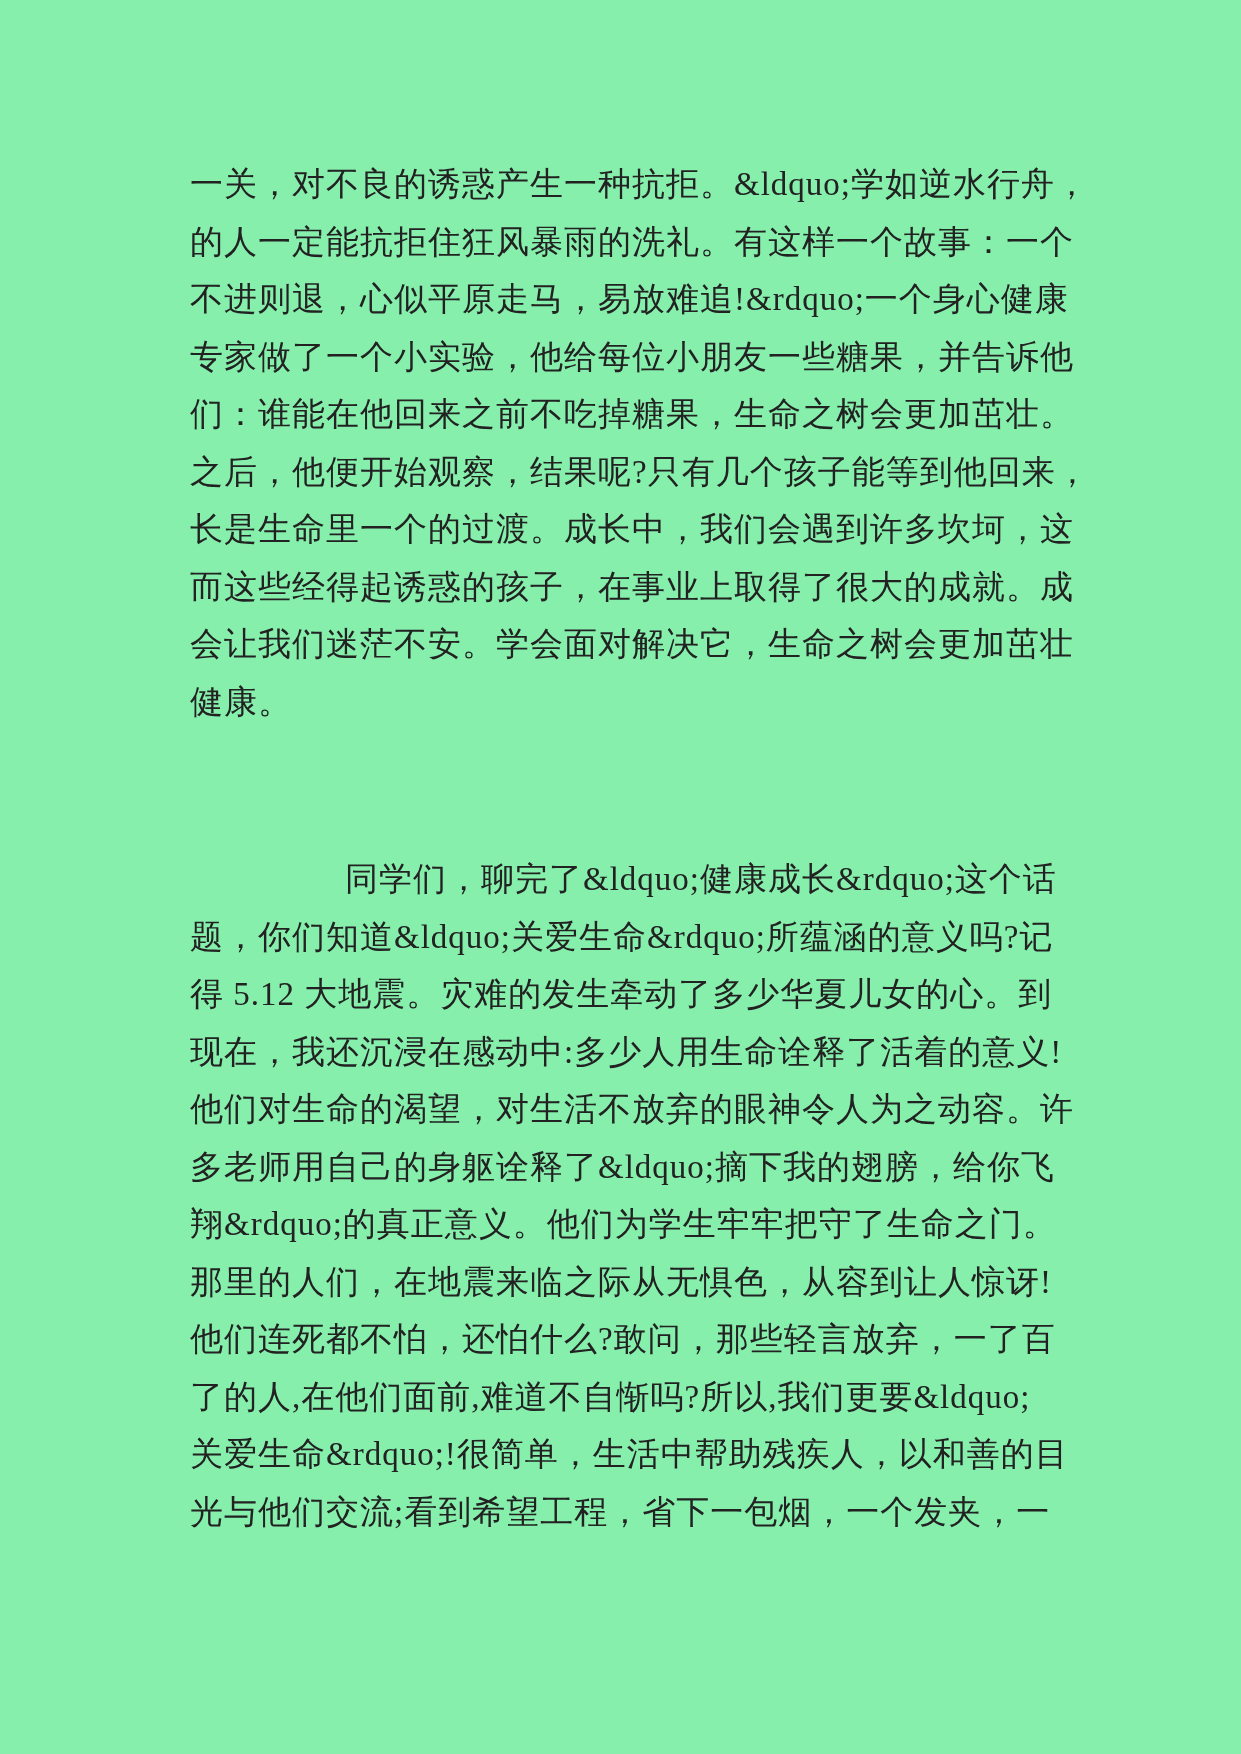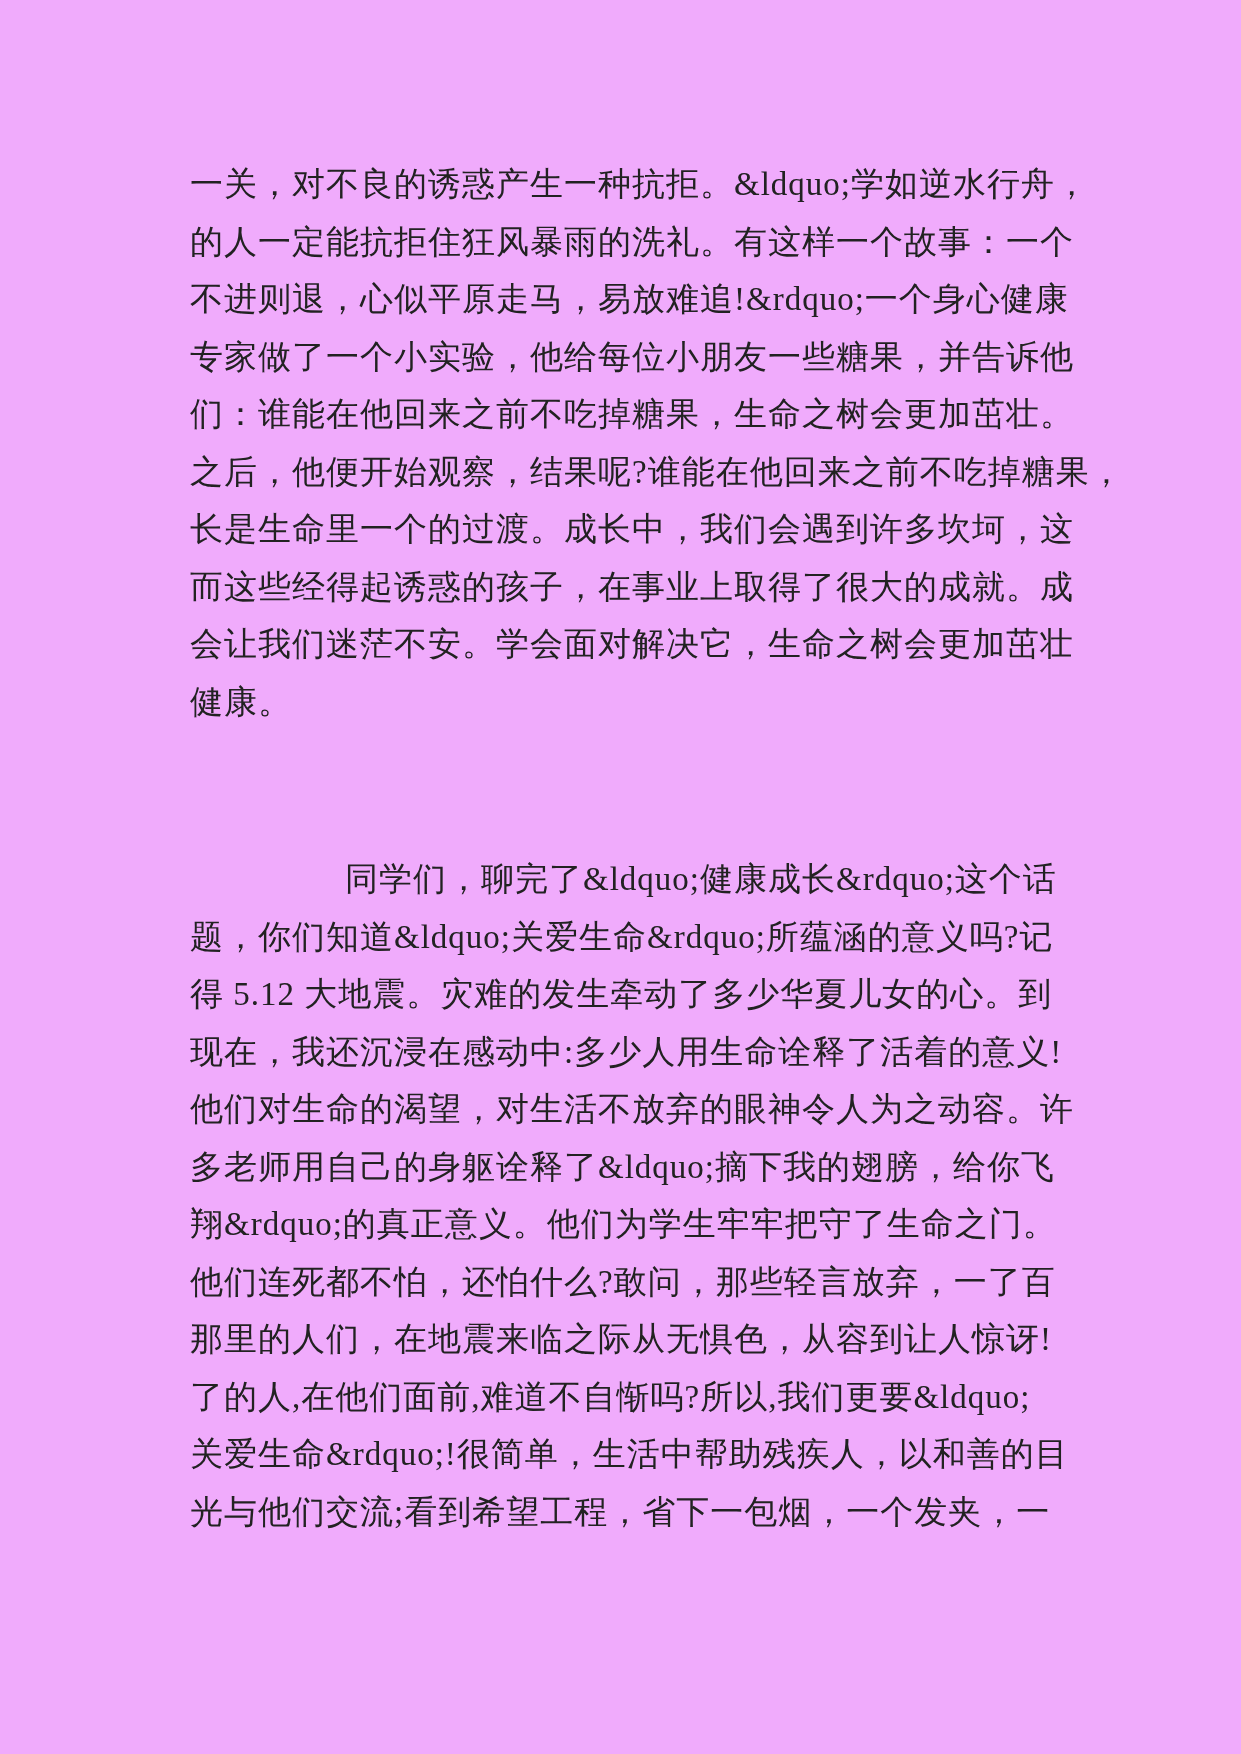--- a/index.html
+++ b/index.html
@@ -4,21 +4,21 @@
 <style>
   html, body {
     margin: 0;
     padding: 0;
     background: #ffffff;
   }
   .page {
     position: relative;
     width: 1241px;
     height: 1754px;
-    background: #f0abfc;
+    background: #86efac;
     overflow: hidden;
     font-family: "Liberation Serif", "DejaVu Serif", serif;
   }
   .text-block {
     position: absolute;
     left: 190px;
     top: 156px;
     width: 900px;
     color: #222222;
     font-size: 33px;
@@ -46,36 +46,36 @@
 
 <div class="page">
   <div class="text-block">
 
     <p class="para">
       <span class="line">一关，对不良的诱惑产生一种抗拒。&amp;ldquo;学如逆水行舟，</span>
       <span class="line">的人一定能抗拒住狂风暴雨的洗礼。有这样一个故事：一个</span>
       <span class="line">不进则退，心似平原走马，易放难追!&amp;rdquo;一个身心健康</span>
       <span class="line">专家做了一个小实验，他给每位小朋友一些糖果，并告诉他</span>
       <span class="line">们：谁能在他回来之前不吃掉糖果，生命之树会更加茁壮。</span>
-      <span class="line">之后，他便开始观察，结果呢?谁能在他回来之前不吃掉糖果，</span>
+      <span class="line">之后，他便开始观察，结果呢?只有几个孩子能等到他回来，</span>
       <span class="line">长是生命里一个的过渡。成长中，我们会遇到许多坎坷，这</span>
       <span class="line">而这些经得起诱惑的孩子，在事业上取得了很大的成就。成</span>
       <span class="line">会让我们迷茫不安。学会面对解决它，生命之树会更加茁壮</span>
       <span class="line">健康。</span>
     </p>
 
     <p class="para para-2">
       <span class="line indent">同学们，聊完了&amp;ldquo;健康成长&amp;rdquo;这个话</span>
       <span class="line">题，你们知道&amp;ldquo;关爱生命&amp;rdquo;所蕴涵的意义吗?记</span>
       <span class="line">得 5.12 大地震。灾难的发生牵动了多少华夏儿女的心。到</span>
       <span class="line">现在，我还沉浸在感动中:多少人用生命诠释了活着的意义!</span>
       <span class="line">他们对生命的渴望，对生活不放弃的眼神令人为之动容。许</span>
       <span class="line">多老师用自己的身躯诠释了&amp;ldquo;摘下我的翅膀，给你飞</span>
       <span class="line">翔&amp;rdquo;的真正意义。他们为学生牢牢把守了生命之门。</span>
+      <span class="line">那里的人们，在地震来临之际从无惧色，从容到让人惊讶!</span>
       <span class="line">他们连死都不怕，还怕什么?敢问，那些轻言放弃，一了百</span>
-      <span class="line">那里的人们，在地震来临之际从无惧色，从容到让人惊讶!</span>
       <span class="line">了的人,在他们面前,难道不自惭吗?所以,我们更要&amp;ldquo;</span>
       <span class="line">关爱生命&amp;rdquo;!很简单，生活中帮助残疾人，以和善的目</span>
       <span class="line">光与他们交流;看到希望工程，省下一包烟，一个发夹，一</span>
     </p>
 
   </div>
 </div>
 
 </body></html>

